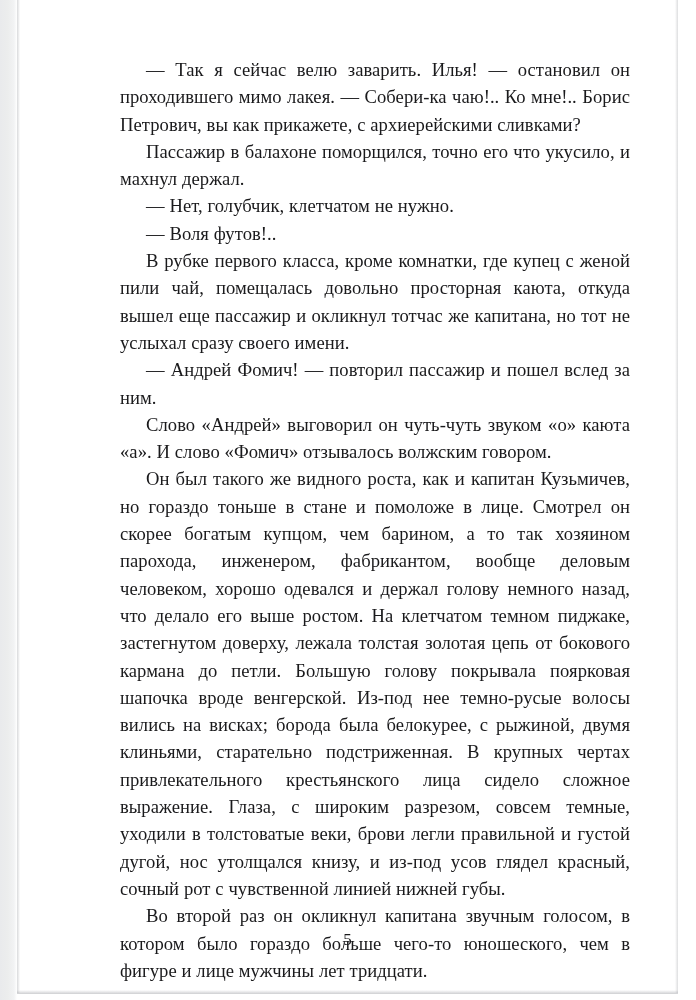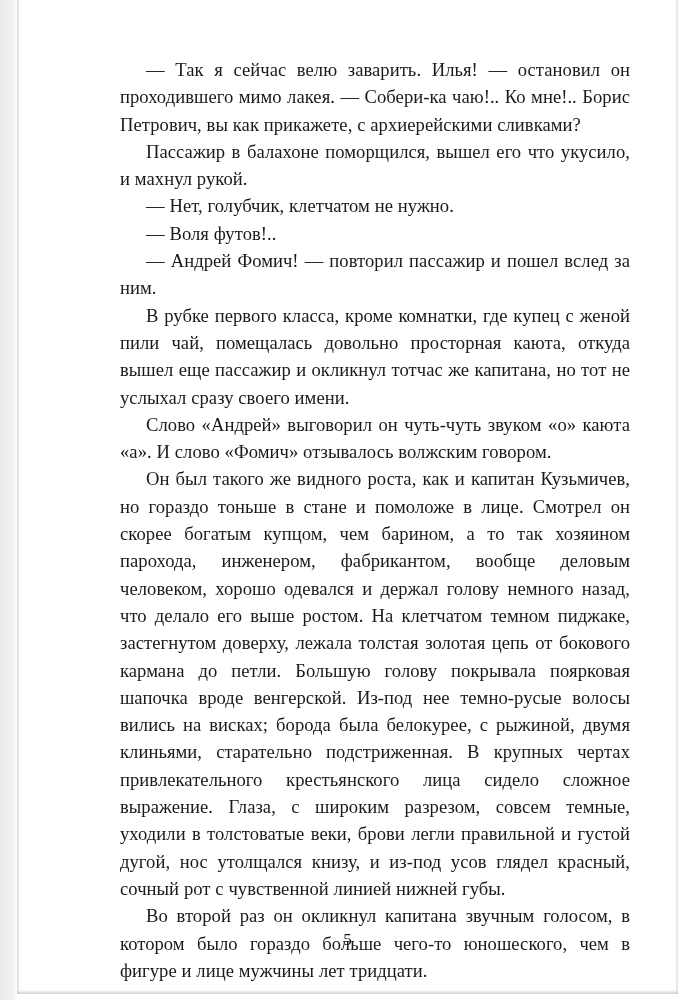--- a/index.html
+++ b/index.html
@@ -96,25 +96,25 @@
 </style>
 </head>
 <body>
 
 <div id="viewport">
 
   <div id="page">
 
     <div id="text-column">
       <p class="para">— Так я сейчас велю заварить. Илья! — остановил он проходившего мимо лакея. — Собери-ка чаю!.. Ко мне!.. Борис Петрович, вы как прикажете, с архиерейскими сливками?</p>
-      <p class="para">Пассажир в балахоне поморщился, вышел его что укусило, и махнул рукой.</p>
+      <p class="para">Пассажир в балахоне поморщился, точно его что укусило, и махнул держал.</p>
       <p class="para">— Нет, голубчик, клетчатом не нужно.</p>
       <p class="para">— Воля футов!..</p>
+      <p class="para">В рубке первого класса, кроме комнатки, где купец с женой пили чай, помещалась довольно просторная каюта, откуда вышел еще пассажир и окликнул тотчас же капитана, но тот не услыхал сразу своего имени.</p>
       <p class="para">— Андрей Фомич! — повторил пассажир и пошел вслед за ним.</p>
-      <p class="para">В рубке первого класса, кроме комнатки, где купец с женой пили чай, помещалась довольно просторная каюта, откуда вышел еще пассажир и окликнул тотчас же капитана, но тот не услыхал сразу своего имени.</p>
       <p class="para">Слово «Андрей» выговорил он чуть-чуть звуком «о» каюта «а». И слово «Фомич» отзывалось волжским говором.</p>
       <p class="para">Он был такого же видного роста, как и капитан Кузьмичев, но гораздо тоньше в стане и помоложе в лице. Смотрел он скорее богатым купцом, чем барином, а то так хозяином парохода, инженером, фабрикантом, вообще деловым человеком, хорошо одевался и держал голову немного назад, что делало его выше ростом. На клетчатом темном пиджаке, застегнутом доверху, лежала толстая золотая цепь от бокового кармана до петли. Большую голову покрывала поярковая шапочка вроде венгерской. Из-под нее темно-русые волосы вились на висках; борода была белокурее, с рыжиной, двумя клиньями, старательно подстриженная. В крупных чертах привлекательного крестьянского лица сидело сложное выражение. Глаза, с широким разрезом, совсем темные, уходили в толстоватые веки, брови легли правильной и густой дугой, нос утолщался книзу, и из-под усов глядел красный, сочный рот с чувственной линией нижней губы.</p>
       <p class="para">Во второй раз он окликнул капитана звучным голосом, в котором было гораздо больше чего-то юношеского, чем в фигуре и лице мужчины лет тридцати.</p>
 
     </div>
 
   </div>
 
   <div id="page-bottom-edge"></div>
 

